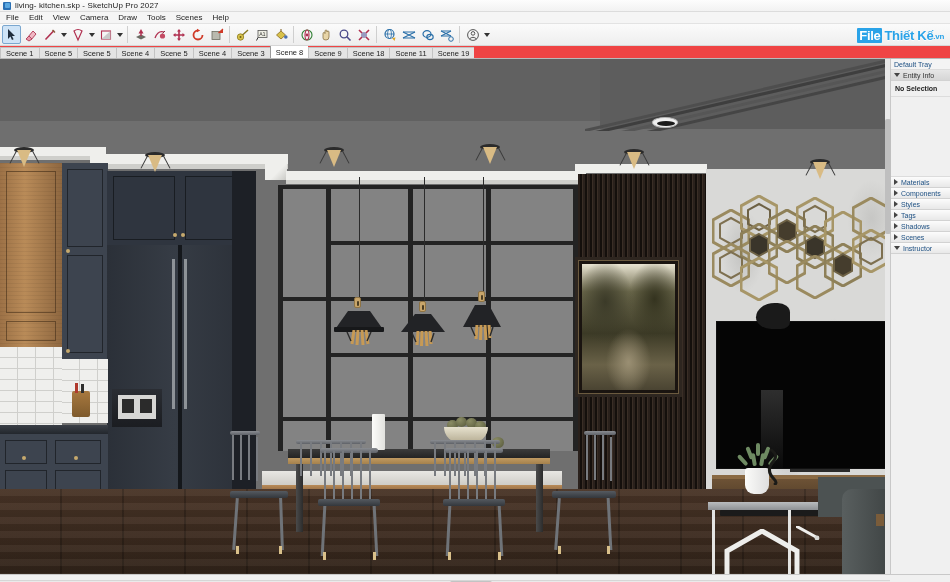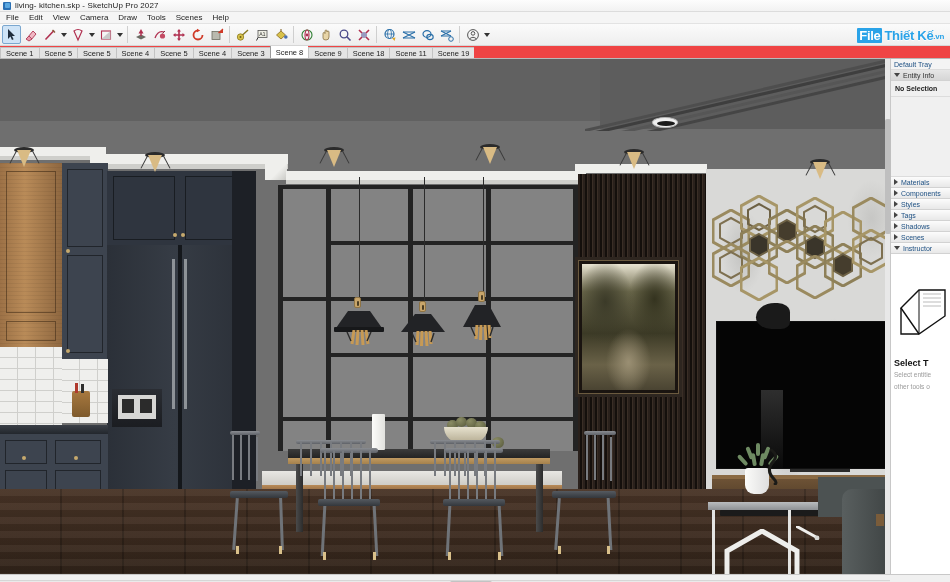--- a/index.html
+++ b/index.html
@@ -913,33 +913,20 @@
     </div>
     <div class="tray-hdr">
       <span class="tri right"></span>
       <span>Scenes</span>
     </div>
     <div class="tray-hdr">
       <span class="tri down"></span>
       <span>Instructor</span>
     </div>
 
-    <div id="instructor-body">
-      <div id="instr-img">
-        <svg width="52" height="62" viewBox="0 0 52 62">
-          <path d="M6 22 L24 4 L50 4 L50 30 L24 48 Z" fill="#ffffff" stroke="#111" stroke-width="1.4"></path>
-          <path d="M6 22 L6 48 L24 48" fill="none" stroke="#111" stroke-width="1.4"></path>
-          <path d="M24 4 L24 48" fill="none" stroke="#111" stroke-width="1"></path>
-          <path d="M28 8 L46 8 M28 12 L46 12 M28 16 L46 16 M28 20 L46 20" stroke="#aaa" stroke-width="0.8"></path>
-        </svg>
-      </div>
-      <div id="instr-title">Select T</div>
-      <div id="instr-desc">Select entitie</div>
-      <div id="instr-desc">other tools o</div>
-    </div>
   </div>
 </div>
 
 <div id="bottombar">
   <div id="hscroll">
     <div id="hscroll-thumb"></div>
   </div>
   <div id="status-text"></div>
 </div>
 

